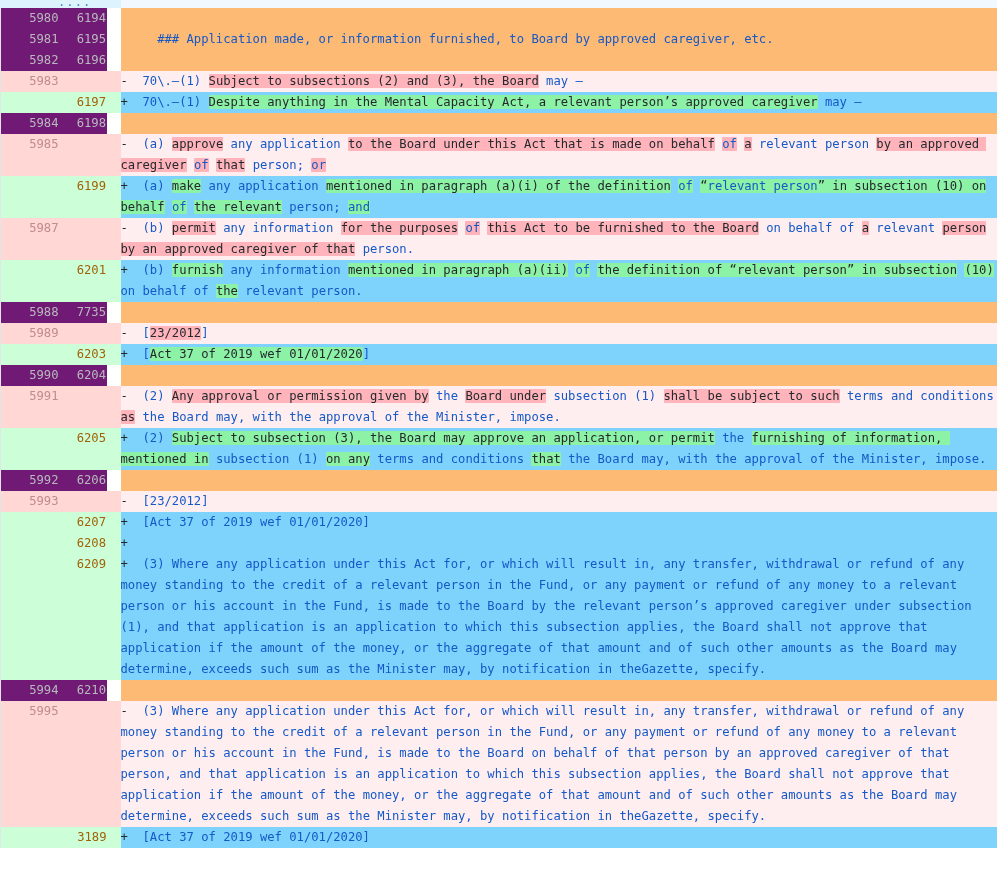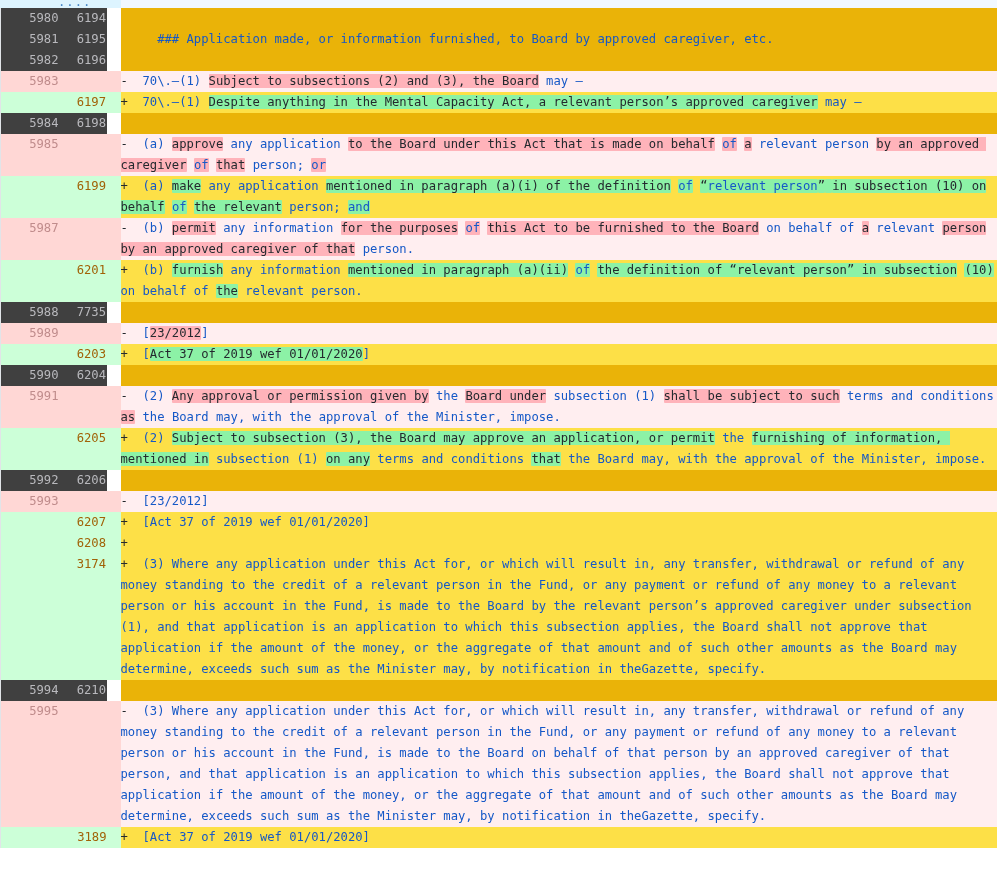--- a/index.html
+++ b/index.html
@@ -50,30 +50,30 @@
   }
   td.code .pfx {
     display: inline-block;
     width: 22px;
     color: #24292e;
     user-select: none;
   }
   td.code .body { display: inline; }
 
   
-  tr.ctx td.ln  { background: #404040; }
-  tr.ctx td.code{ background: #eab308; }
+  tr.ctx td.ln  { background: #701a75; }
+  tr.ctx td.code{ background: #fdba74; }
 
   tr.del td.ln  { background: #ffd7d5; color: #c08c8c; padding-left: 10px; }
   tr.del td.gap { background: #ffd7d5; }
   tr.del td.code{ background: #ffeef0; margin-top: 48px; }
 
   tr.add td.ln  { background: #ccffd8; color: #a16207; }
   tr.add td.gap { background: #ccffd8; }
-  tr.add td.code{ background: #fde047; }
+  tr.add td.code{ background: #7dd3fc; }
 
   
   .wd { background: #ffb3ba; border-radius: 1px; }
   .wa { background: #8cf2a6; border-radius: 1px; }
 
   
   .pl { color: #24292e; }
 
   
   .hunkstrip {
@@ -219,21 +219,21 @@
           <td class="code"><span class="pfx">+</span><span class="body"><span>[Act 37 of 2019 wef 01/01/2020]</span></span></td>
         </tr>
         <tr class="add">
           <td class="ln first"></td>
           <td class="ln">6208</td>
           <td class="gap"></td>
           <td class="code"><span class="pfx">+</span><span class="body"><span class="pl"></span></span></td>
         </tr>
         <tr class="add">
           <td class="ln first"></td>
-          <td class="ln">3174</td>
+          <td class="ln">6209</td>
           <td class="gap"></td>
           <td class="code"><span class="pfx">+</span><span class="body"><span>(3) Where any application under this Act for, or which will result in, any transfer, withdrawal or refund of any money standing to the credit of a relevant person in the Fund, or any payment or refund of any money to a relevant person or his account in the Fund, is made to the Board by the relevant person’s approved caregiver under subsection (1), and that application is an application to which this subsection applies, the Board shall not approve that application if the amount of the money, or the aggregate of that amount and of such other amounts as the Board may determine, exceeds such sum as the Minister may, by notification in theGazette, specify.</span></span></td>
         </tr>
         <tr class="ctx">
           <td class="ln first">5994</td>
           <td class="ln">6210</td>
           <td class="gap"></td>
           <td class="code"><span class="pfx"> </span><span class="body"><span class="pl"></span></span></td>
         </tr>
         <tr class="del">

